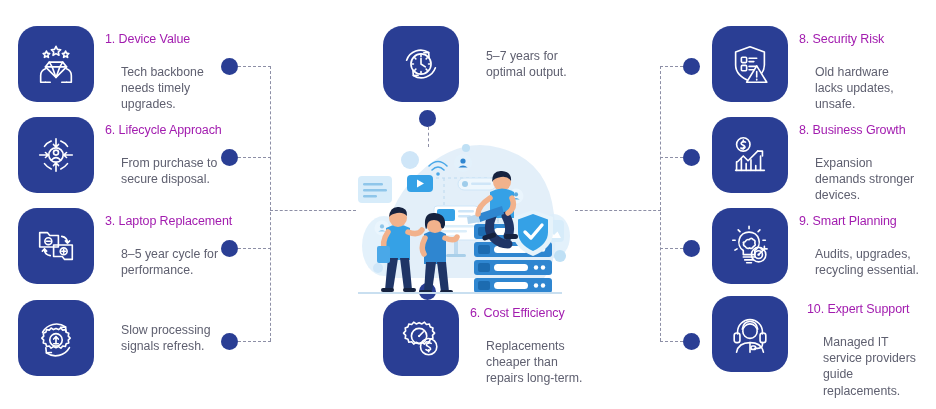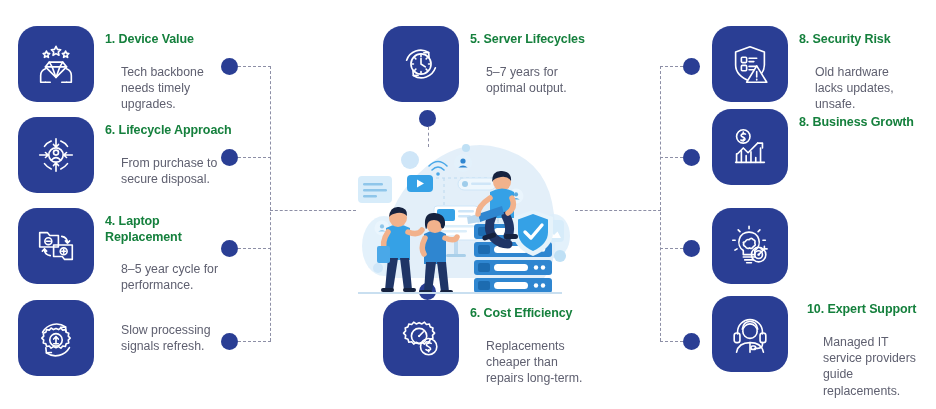--- a/index.html
+++ b/index.html
@@ -35,22 +35,22 @@
     justify-content: center;
   }
   .icon-box svg { display: block; }
   .item-text {
     margin-left: 11px;
     padding-top: 6px;
     max-width: 132px;
   }
   .item-title {
     font-size: 12.5px;
-    font-weight: bold;
-    color: #15803d;
+    font-weight: normal;
+    color: #a21caf;
     line-height: 1.24;
     letter-spacing: -0.1px;
     margin: 0 0 2px 0;
   }
   .item-desc {
     font-size: 12.3px;
     color: #5f6070;
     line-height: 1.33;
     margin: 16px;
   }
@@ -61,21 +61,21 @@
   #item-2 { left: 18px; top: 117px; }
   #item-3 { left: 18px; top: 208px; }
   #item-4 { left: 18px; top: 300px; }
 
   
   #item-5 { left: 383px; top: 26px; }
   #item-6 { left: 383px; top: 300px; }
 
   
   #item-7  { left: 712px; top: 26px; }
-  #item-8  { left: 712px; top: 109px; }
+  #item-8  { left: 712px; top: 117px; }
   #item-9  { left: 712px; top: 208px; }
   #item-10 { left: 712px; top: 296px; gap: 8px; }
 
   
   .dot {
     position: absolute;
     width: 17px;
     height: 17px;
     border-radius: 50%;
     background: #2A3E94;
@@ -356,21 +356,21 @@
         <circle cx="16" cy="19" r="3.6"></circle>
         <path d="M14 19 h4"></path>
         <path d="M30 14 q6 1 6 7 M36 21 l-2.2 -2.4 M36 21 l2.2 -2.4"></path>
         <path d="M41 38 h-8 l-2.5 -3 h-9 v-12 h19.5 z" transform="translate(0,0)"></path>
         <circle cx="32" cy="29.5" r="3.6"></circle>
         <path d="M30 29.5 h4 M32 27.5 v4"></path>
         <path d="M18 34 q-6 -1 -6 -7 M12 27 l2.2 2.4 M12 27 l-2.2 2.4"></path>
       </svg>
     </div>
     <div class="item-text">
-      <p class="item-title">4. Laptop Replacement</p>
+      <p class="item-title">3. Laptop Replacement</p>
       <p class="item-desc">8–5 year cycle for performance.</p>
     </div>
   </div>
 
   <div class="item left" id="item-4">
     <div class="icon-box">
       <svg width="46" height="46" viewBox="0 0 48 48" fill="none" stroke="#ffffff" stroke-width="1.7" stroke-linecap="round" stroke-linejoin="round">
         <path d="M24 14 l2.7 1.2 2.4-1.6 1.9 2.2 2.8-.5 .8 2.8 2.7 1 -.5 2.9 2 2.1-2 2.1 .5 2.9-2.7 1-.8 2.8-2.8-.5-1.9 2.2-2.4-1.6-2.7 1.2-2.7-1.2-2.4 1.6-1.9-2.2-2.8 .5-.8-2.8-2.7-1 .5-2.9-2-2.1 2-2.1-.5-2.9 2.7-1 .8-2.8 2.8 .5 1.9-2.2 2.4 1.6z"></path>
         <circle cx="24" cy="26" r="6.5"></circle>
         <path d="M24 30 v-7 M24 22.5 l-2.4 2.6 M24 22.5 l2.4 2.6"></path>
@@ -393,21 +393,20 @@
         <path d="M24 18 v6 l4.5 3"></path>
         <path d="M24 14.5 v1.6 M24 31.9 v1.6 M33.5 24 h-1.6 M16.1 24 h-1.6"></path>
         <path d="M30.5 17.5 l-1.1 1.1 M18.6 29.4 l-1.1 1.1 M30.5 30.5 l-1.1 -1.1 M18.6 18.6 l-1.1 -1.1"></path>
         <path d="M9 20 a15.5 15.5 0 0 1 23 -8"></path>
         <path d="M32 12 l-5 .2 M32 12 l.4 5"></path>
         <path d="M39 28 a15.5 15.5 0 0 1 -23 8"></path>
         <path d="M16 36 l5 -.2 M16 36 l-.4 -5"></path>
       </svg>
     </div>
     <div class="item-text">
-      <p class="item-title">5. Server Lifecycles</p>
       <p class="item-desc">5–7 years for optimal output.</p>
     </div>
   </div>
 
   <div class="item center" id="item-6">
     <div class="icon-box">
       <svg width="46" height="46" viewBox="0 0 48 48" fill="none" stroke="#ffffff" stroke-width="1.7" stroke-linecap="round" stroke-linejoin="round">
         <path d="M22 8 l3 1.3 2.6-1.8 2.1 2.4 3-.5 .9 3 2.9 1.1-.5 3.1 2.2 2.3-2.2 2.3 .5 3.1-2.9 1.1-.9 3-3-.5-2.1 2.4-2.6-1.8-3 1.3-3-1.3-2.6 1.8-2.1-2.4-3 .5-.9-3-2.9-1.1 .5-3.1-2.2-2.3 2.2-2.3-.5-3.1 2.9-1.1 .9-3 3 .5 2.1-2.4 2.6 1.8z"></path>
         <circle cx="22" cy="22" r="8"></circle>
         <path d="M22 22 l4.5 -4.5"></path>
@@ -448,37 +447,42 @@
         <path d="M19.3 10.6 q-2.3 -1.3 -3.9 .2 q-1.5 1.5 .6 2.5 q2 1 2.6 1.9 q.6 1 -.7 1.9 q-1.5 .9 -3.4 -.4"></path>
         <path d="M17 8.3 v1.8 M17 16 v1.8"></path>
         <path d="M9 40 V40 M9 40 h30"></path>
         <path d="M10 40 v-9 M15 40 v-12 M20 40 v-7 M25 40 v-11 M30 40 v-5 M35 40 v-15"></path>
         <path d="M11 31 l6 -6 5 5 10 -10"></path>
         <path d="M32 20 h5 v5"></path>
       </svg>
     </div>
     <div class="item-text">
       <p class="item-title">8. Business Growth</p>
+      <p class="item-desc">Expansion demands stronger devices.</p>
     </div>
   </div>
 
   <div class="item right" id="item-9">
     <div class="icon-box">
       <svg width="46" height="46" viewBox="0 0 48 48" fill="none" stroke="#ffffff" stroke-width="1.7" stroke-linecap="round" stroke-linejoin="round">
         <path d="M23 6 v-2.5 M13.5 9 l-1.8 -1.8 M32.5 9 l1.8 -1.8 M8.5 18 h-2.5 M37.5 18 h2.5
                  M10.5 27 l-2.2 1.3 M35.5 27 l2.2 1.3"></path>
         <path d="M23 9.5 a10.5 10.5 0 0 1 6 19.2 V33 h-12 v-4.3 A10.5 10.5 0 0 1 23 9.5 z"></path>
         <path d="M19 19.5 q1.5 -3 4 -2 q2.5 -3 4.5 0 q2.5 .5 1.5 3.5 q1.5 2.5 -1.5 3.5 q-1 3 -4 1.5 q-3 1.5 -4.5 -1.5 q-2.5 -1 -1.5 -3.5 q-1.5 -1 1.5 -1.5 z"></path>
         <path d="M17 35.5 h12 M18.5 38.5 h9 M20.5 41.5 h5"></path>
         <circle cx="33" cy="33" r="7.5"></circle>
         <circle cx="33" cy="33" r="4"></circle>
         <circle cx="33" cy="33" r="1.3" fill="#ffffff" stroke="none"></circle>
         <path d="M33 33 l6 -6 M39 27 v-2.8 M39 27 h2.8"></path>
       </svg>
     </div>
+    <div class="item-text">
+      <p class="item-title">9. Smart Planning</p>
+      <p class="item-desc">Audits, upgrades, recycling essential.</p>
+    </div>
   </div>
 
   <div class="item right" id="item-10">
     <div class="icon-box">
       <svg width="46" height="46" viewBox="0 0 48 48" fill="none" stroke="#ffffff" stroke-width="1.7" stroke-linecap="round" stroke-linejoin="round">
         <path d="M11 24 v-2 a13 13 0 0 1 26 0 v2"></path>
         <rect x="7.5" y="23" width="6" height="10" rx="2.5"></rect>
         <rect x="34.5" y="23" width="6" height="10" rx="2.5"></rect>
         <path d="M37 33 v2 q0 3.5 -5 4 h-3"></path>
         <rect x="25" y="36.5" width="5" height="3.6" rx="1.8"></rect>

